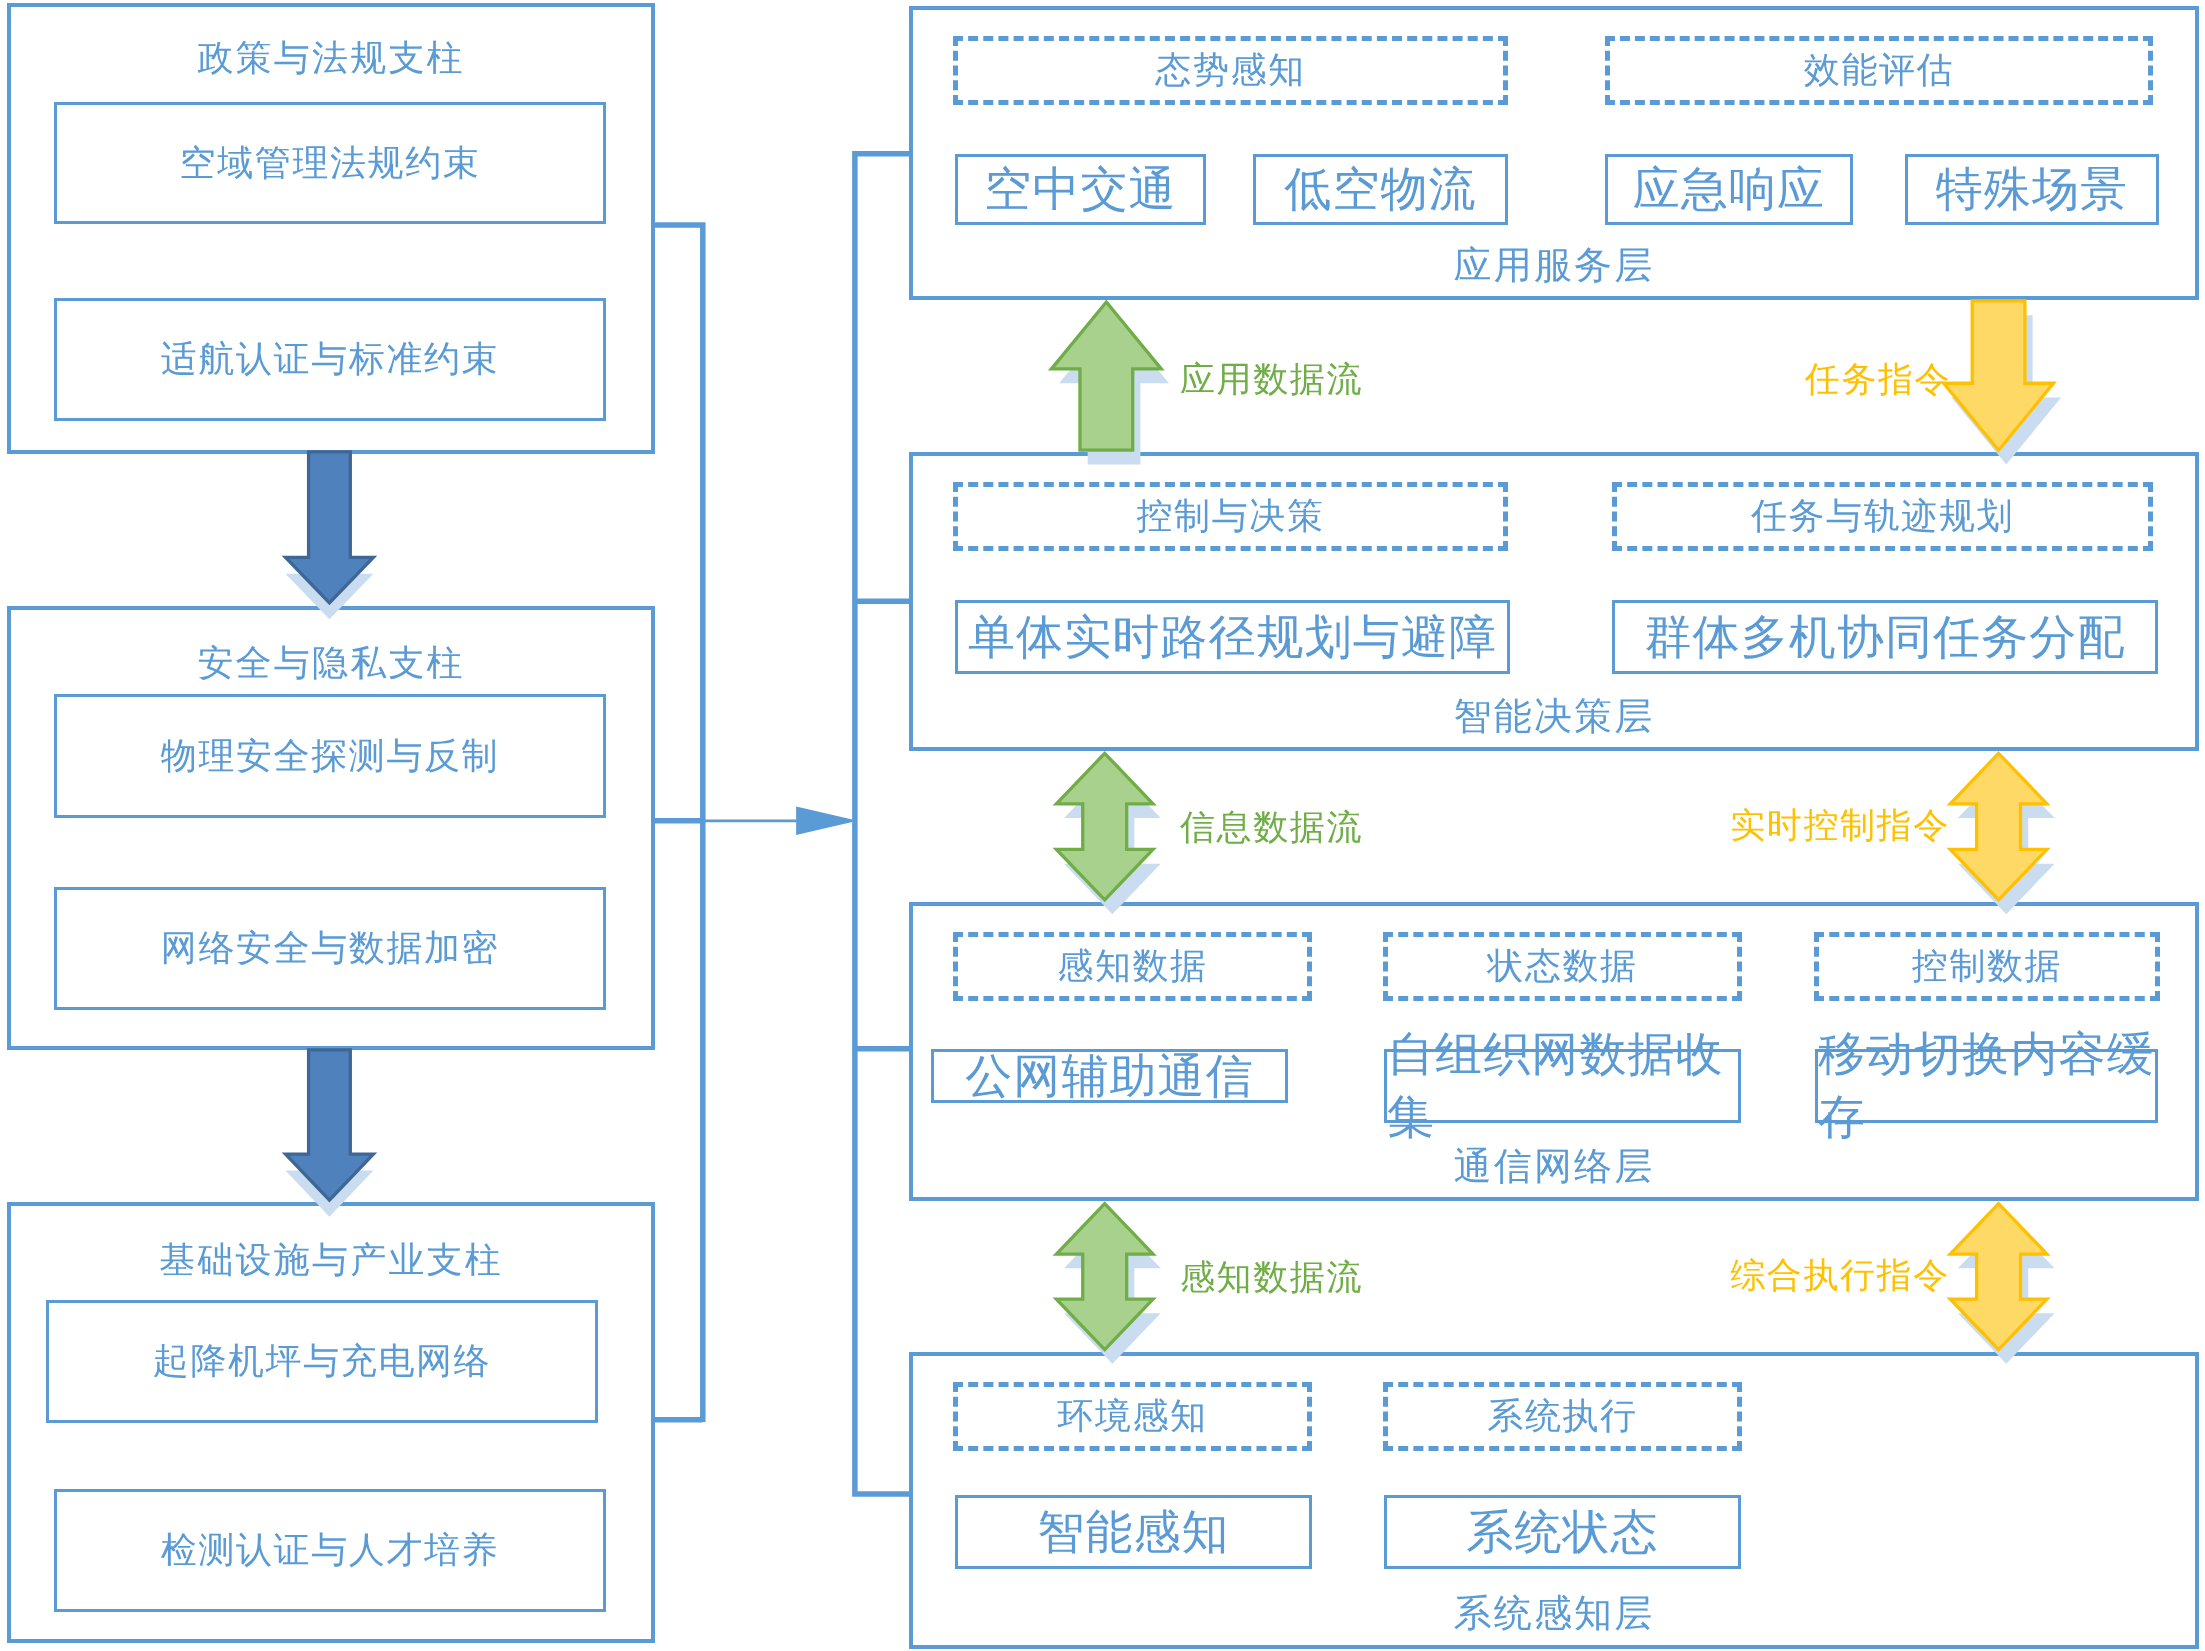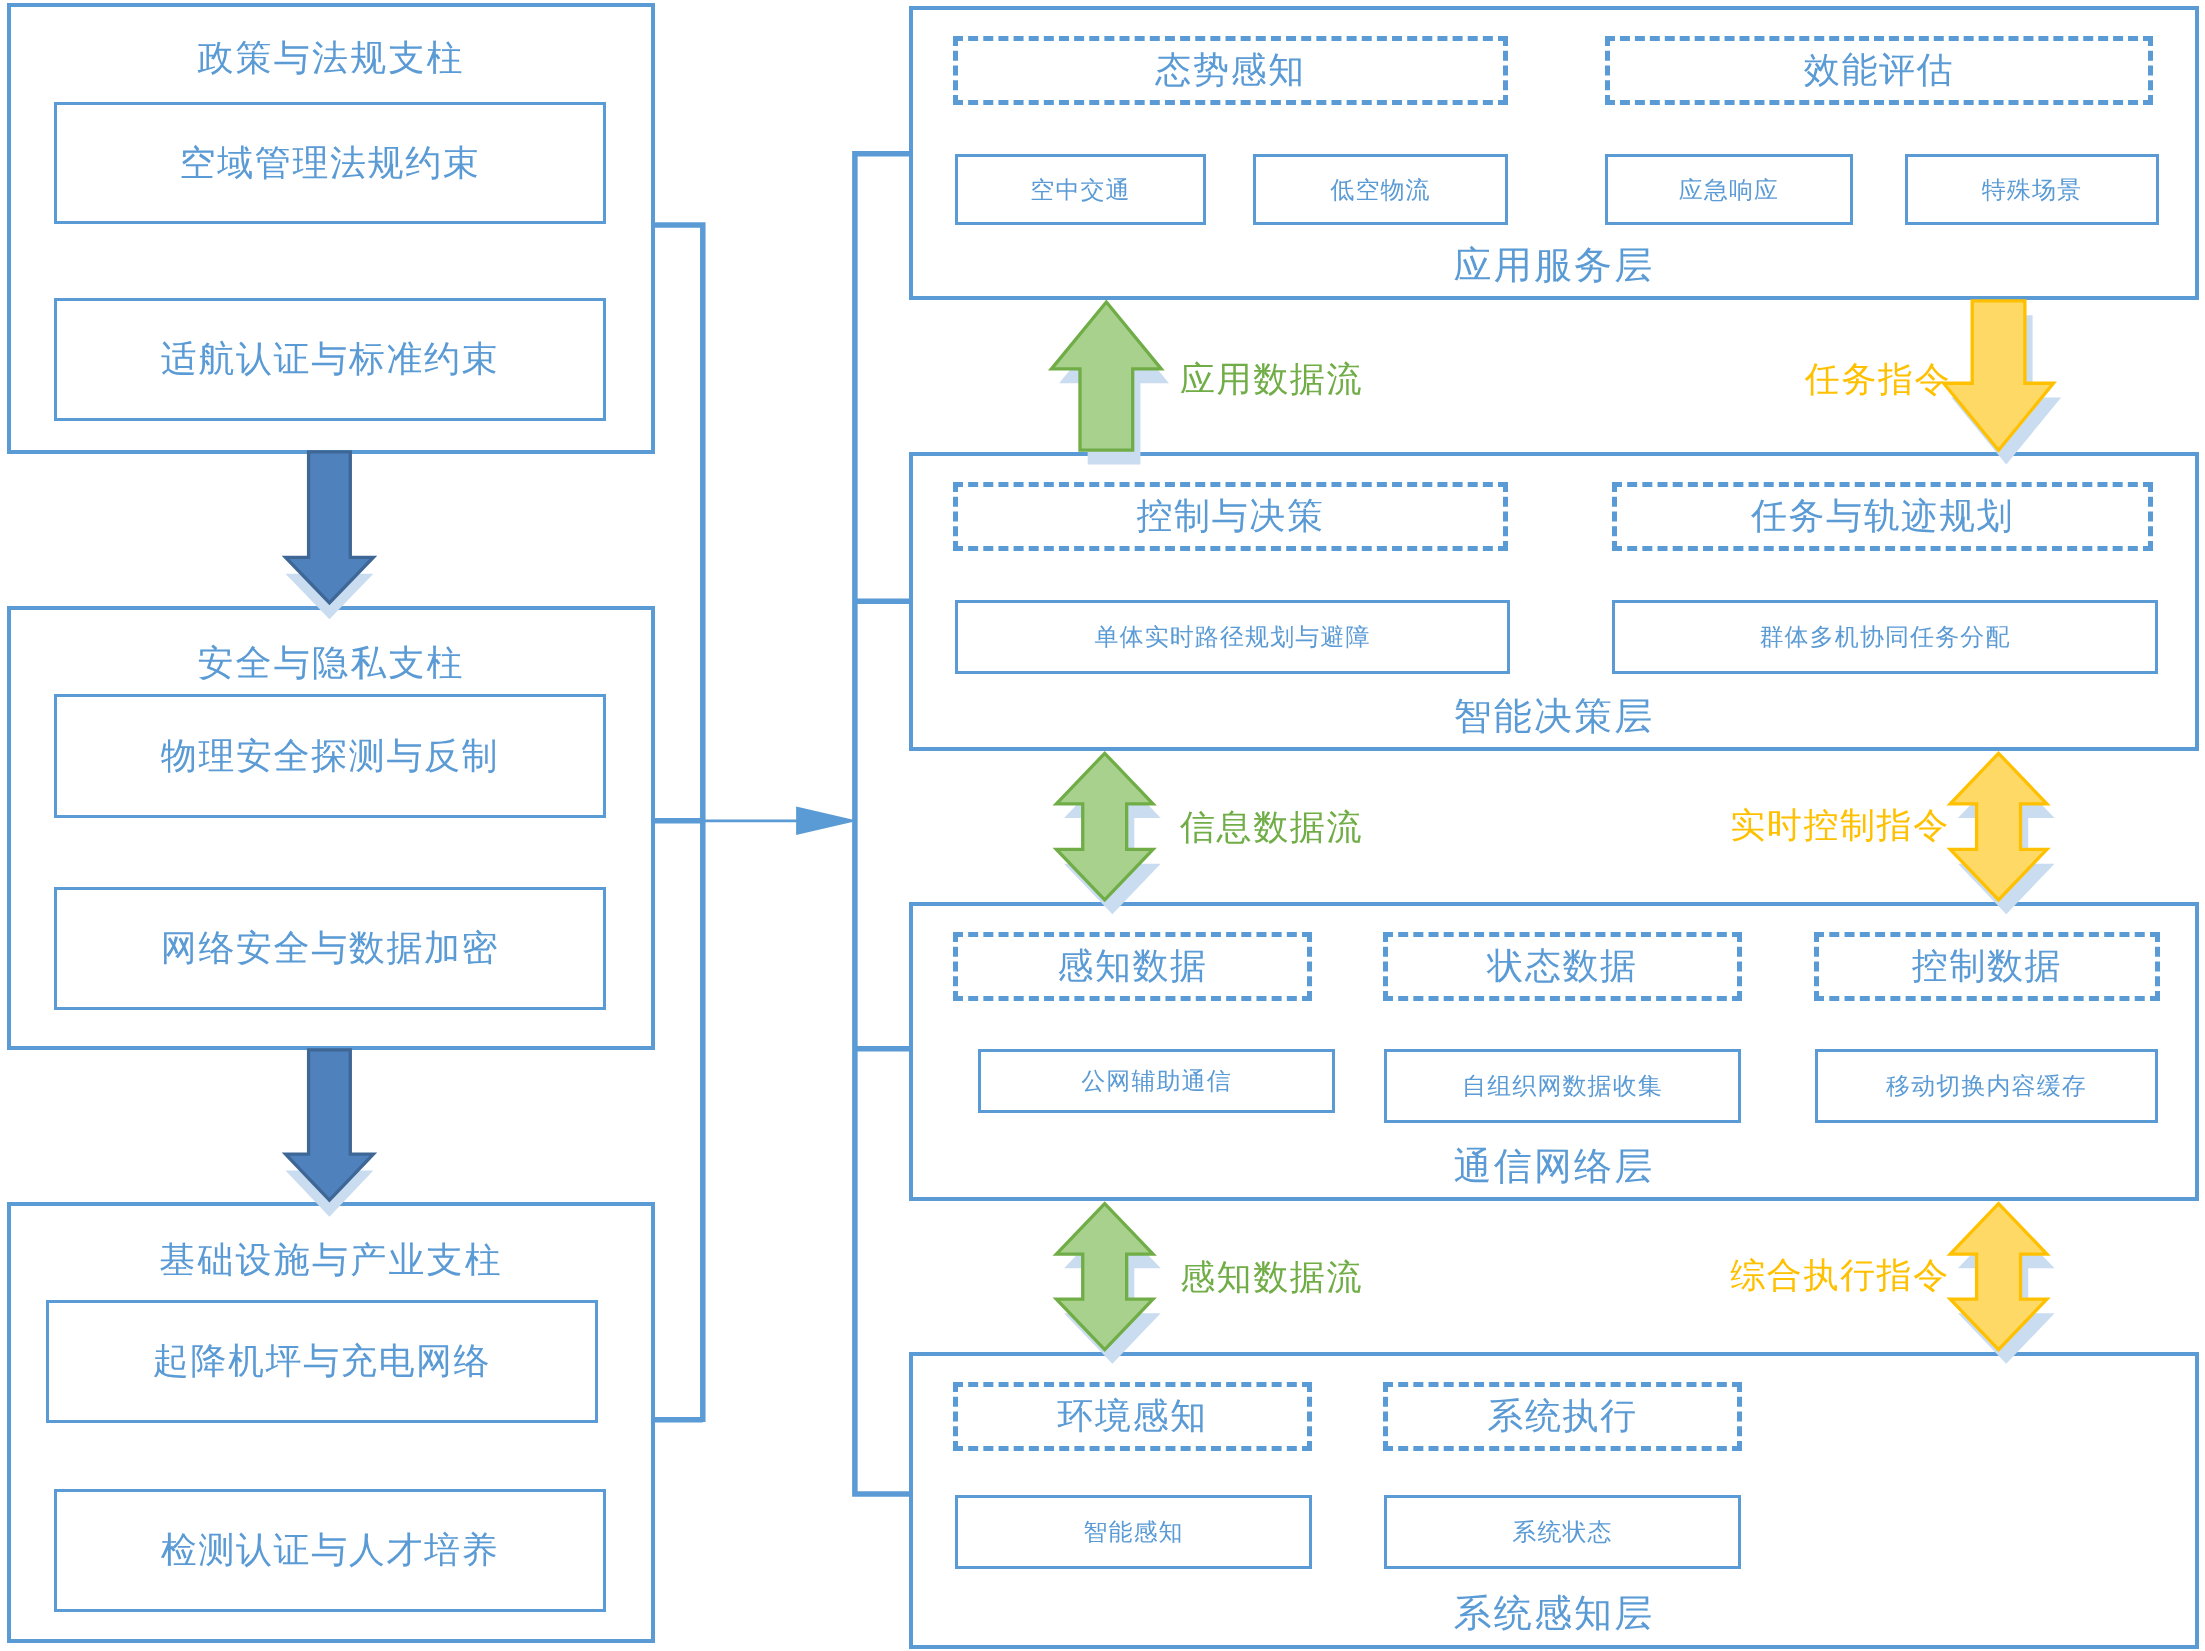--- a/index.html
+++ b/index.html
@@ -21,21 +21,21 @@
     color:#5b9bd5;font-size:36px;letter-spacing:1.6px;
   }
   .box-dashed{
     position:absolute;border:5px dashed #5b9bd5;background:#ffffff;z-index:2;
     display:flex;align-items:center;justify-content:center;
     color:#5b9bd5;font-size:36px;letter-spacing:1.6px;
   }
   .box-solid-sm{
     position:absolute;border:3.8px solid #5b9bd5;background:#ffffff;z-index:2;
     display:flex;align-items:center;justify-content:center;
-    color:#5b9bd5;font-size:24px;letter-spacing:1.1px;
+    color:#5b9bd5;font-size:47px;letter-spacing:1.1px;
   }
   .title-txt{
     position:absolute;z-index:3;
     display:flex;align-items:center;justify-content:center;
     color:#5b9bd5;font-size:36px;letter-spacing:2.2px;
   }
   .layer-label{
     position:absolute;z-index:3;
     display:flex;align-items:center;justify-content:center;
     color:#5b9bd5;font-size:38px;letter-spacing:2.2px;
@@ -81,21 +81,21 @@
   <div class="box-dashed" style="left:953px;top:482px;width:555px;height:69px">控制与决策</div>
   <div class="box-dashed" style="left:1612px;top:482px;width:541px;height:69px">任务与轨迹规划</div>
   <div class="box-solid-sm" style="left:955px;top:600px;width:555px;height:74px">单体实时路径规划与避障</div>
   <div class="box-solid-sm" style="left:1612px;top:600px;width:546px;height:74px">群体多机协同任务分配</div>
   <div class="layer-label" style="left:909px;top:693px;width:1290px;height:46px">智能决策层</div>
 
   <div class="box-outer" style="left:909px;top:902px;width:1290px;height:299px"></div>
   <div class="box-dashed" style="left:953px;top:932px;width:359px;height:69px">感知数据</div>
   <div class="box-dashed" style="left:1383px;top:932px;width:359px;height:69px">状态数据</div>
   <div class="box-dashed" style="left:1814px;top:932px;width:346px;height:69px">控制数据</div>
-  <div class="box-solid-sm" style="left:978px;top:1049px;width:357px;height:64px">公网辅助通信</div>
+  <div class="box-solid-sm" style="left:931px;top:1049px;width:357px;height:54px">公网辅助通信</div>
   <div class="box-solid-sm" style="left:1384px;top:1049px;width:357px;height:74px">自组织网数据收集</div>
   <div class="box-solid-sm" style="left:1815px;top:1049px;width:343px;height:74px">移动切换内容缓存</div>
   <div class="layer-label" style="left:909px;top:1143px;width:1290px;height:46px">通信网络层</div>
 
   <div class="box-outer" style="left:909px;top:1352px;width:1290px;height:297px"></div>
   <div class="box-dashed" style="left:953px;top:1382px;width:359px;height:69px">环境感知</div>
   <div class="box-dashed" style="left:1383px;top:1382px;width:359px;height:69px">系统执行</div>
   <div class="box-solid-sm" style="left:955px;top:1495px;width:357px;height:74px">智能感知</div>
   <div class="box-solid-sm" style="left:1384px;top:1495px;width:357px;height:74px">系统状态</div>
   <div class="layer-label" style="left:909px;top:1590px;width:1290px;height:46px">系统感知层</div>

